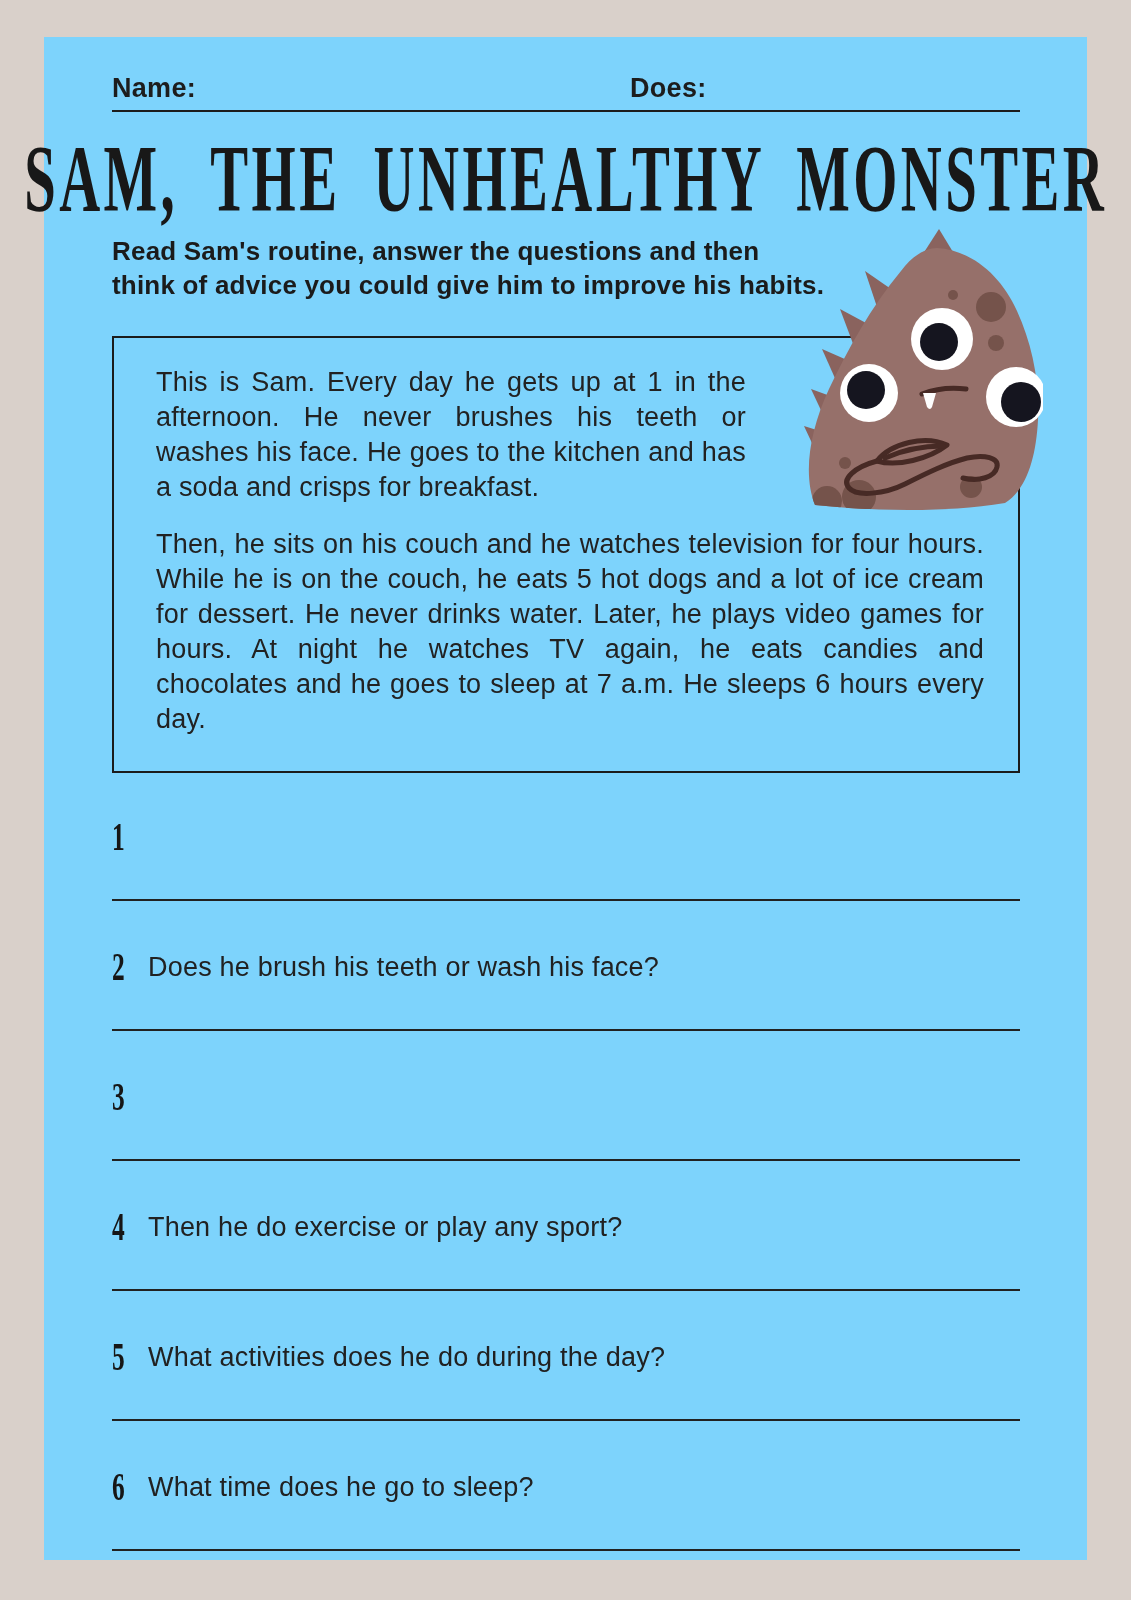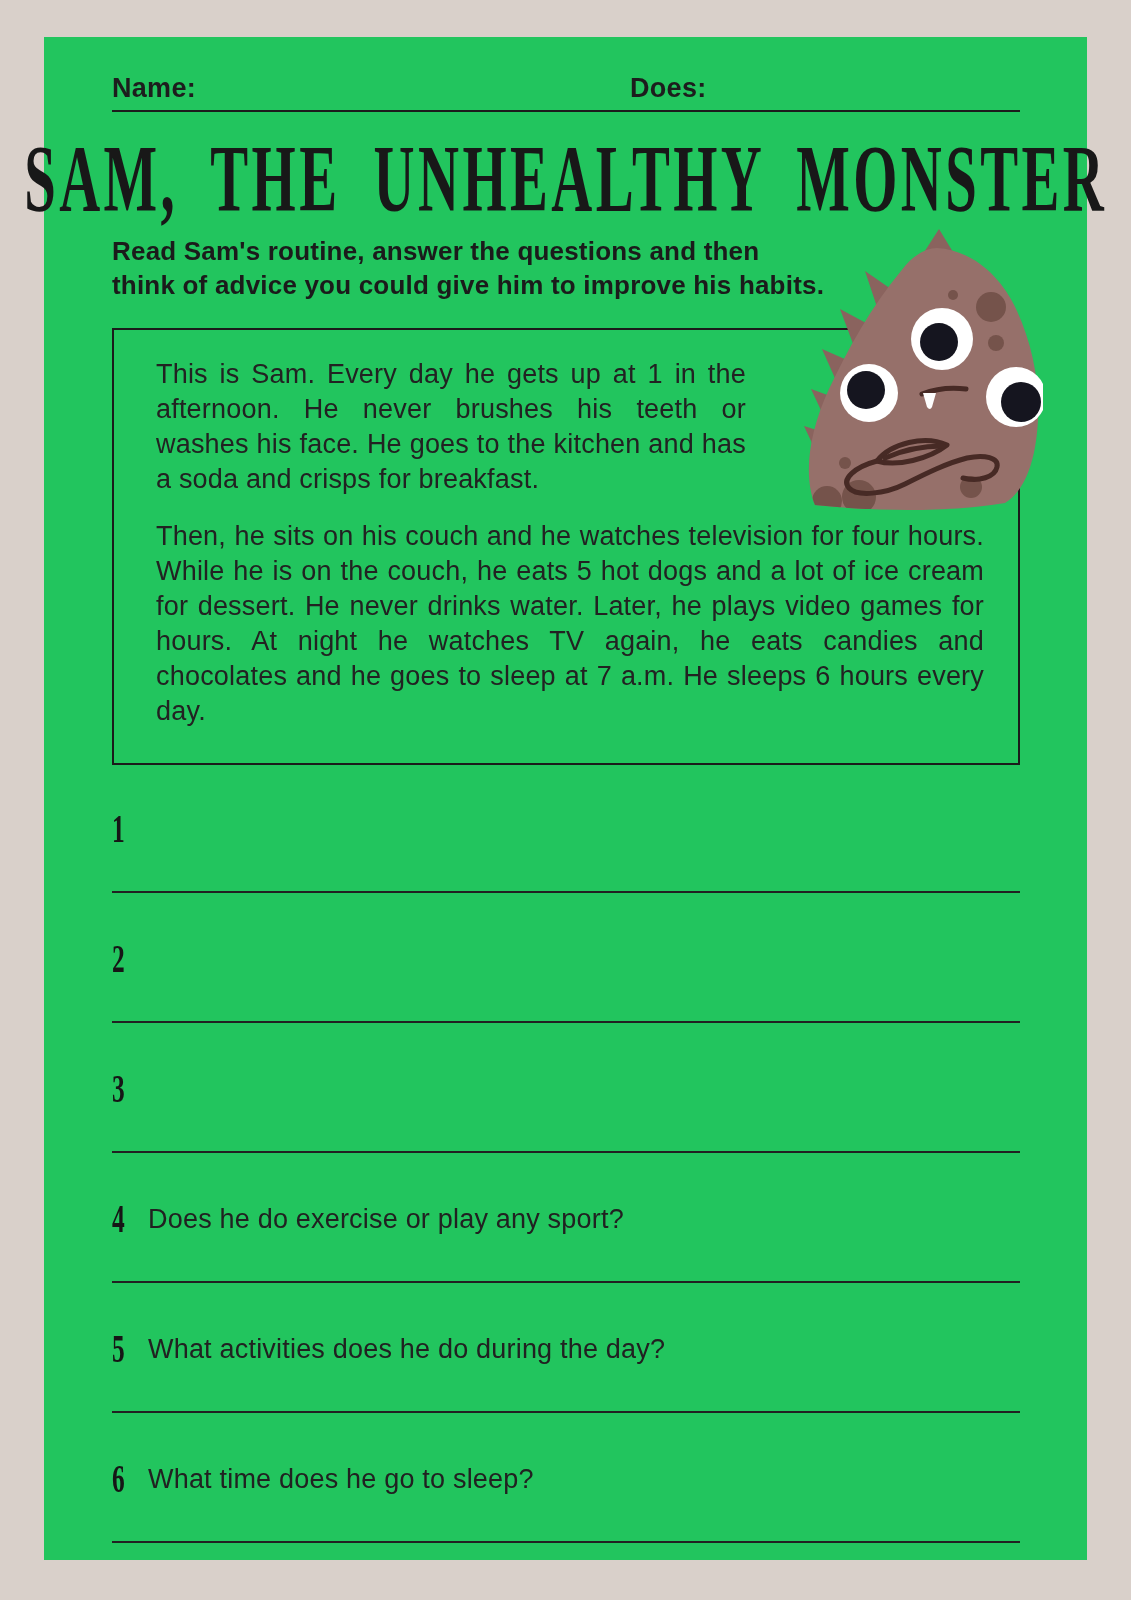--- a/index.html
+++ b/index.html
@@ -7,21 +7,21 @@
     width:1131px; height:1600px;
     background:#d9d0ca;
     font-family:"Liberation Sans", sans-serif;
     color:#1f1f1f;
     position:relative;
     overflow:hidden;
   }
   .paper {
     position:absolute; left:44px; top:37px;
     width:1043px; height:1523px;
-    background:#22c55e;
+    background:#7dd3fc;
   }
   .content {
     position:relative;
     height:100%;
     padding:36px 67px 0 68px;
     box-sizing:border-box;
   }
   
   .header-row { position:relative; height:28px; }
   .label {
@@ -52,21 +52,21 @@
   .instructions {
     margin-top:14px;
     font-size:26px; font-weight:bold;
     line-height:34px;
     letter-spacing:0.2px;
     white-space:pre-line;
     color:#1b1b1b;
   }
   
   .passage-box {
-    margin-top:26px;
+    margin-top:34px;
     border:2.5px solid #1b1b1b;
     padding:27px 34px 34px 42px;
     box-sizing:border-box;
     width:908px;
     min-height:393px;
   }
   .passage {
     font-size:27px; line-height:35px;
     letter-spacing:0.2px;
     text-align:justify;
@@ -187,33 +187,34 @@
 
     <div class="question-block">
           <div class="question-row">
             <span class="q-number">1</span>
           </div>
           <div class="answer-line"></div>
         </div>
         <div class="question-block">
           <div class="question-row">
             <span class="q-number">2</span>
+            <span class="q-text">Does he brush his teeth or wash his face?</span>
           </div>
           <div class="answer-line"></div>
         </div>
         <div class="question-block">
           <div class="question-row">
             <span class="q-number">3</span>
           </div>
           <div class="answer-line"></div>
         </div>
         <div class="question-block">
           <div class="question-row">
             <span class="q-number">4</span>
-            <span class="q-text">Does he do exercise or play any sport?</span>
+            <span class="q-text">Then he do exercise or play any sport?</span>
           </div>
           <div class="answer-line"></div>
         </div>
         <div class="question-block">
           <div class="question-row">
             <span class="q-number">5</span>
             <span class="q-text">What activities does he do during the day?</span>
           </div>
           <div class="answer-line"></div>
         </div>

